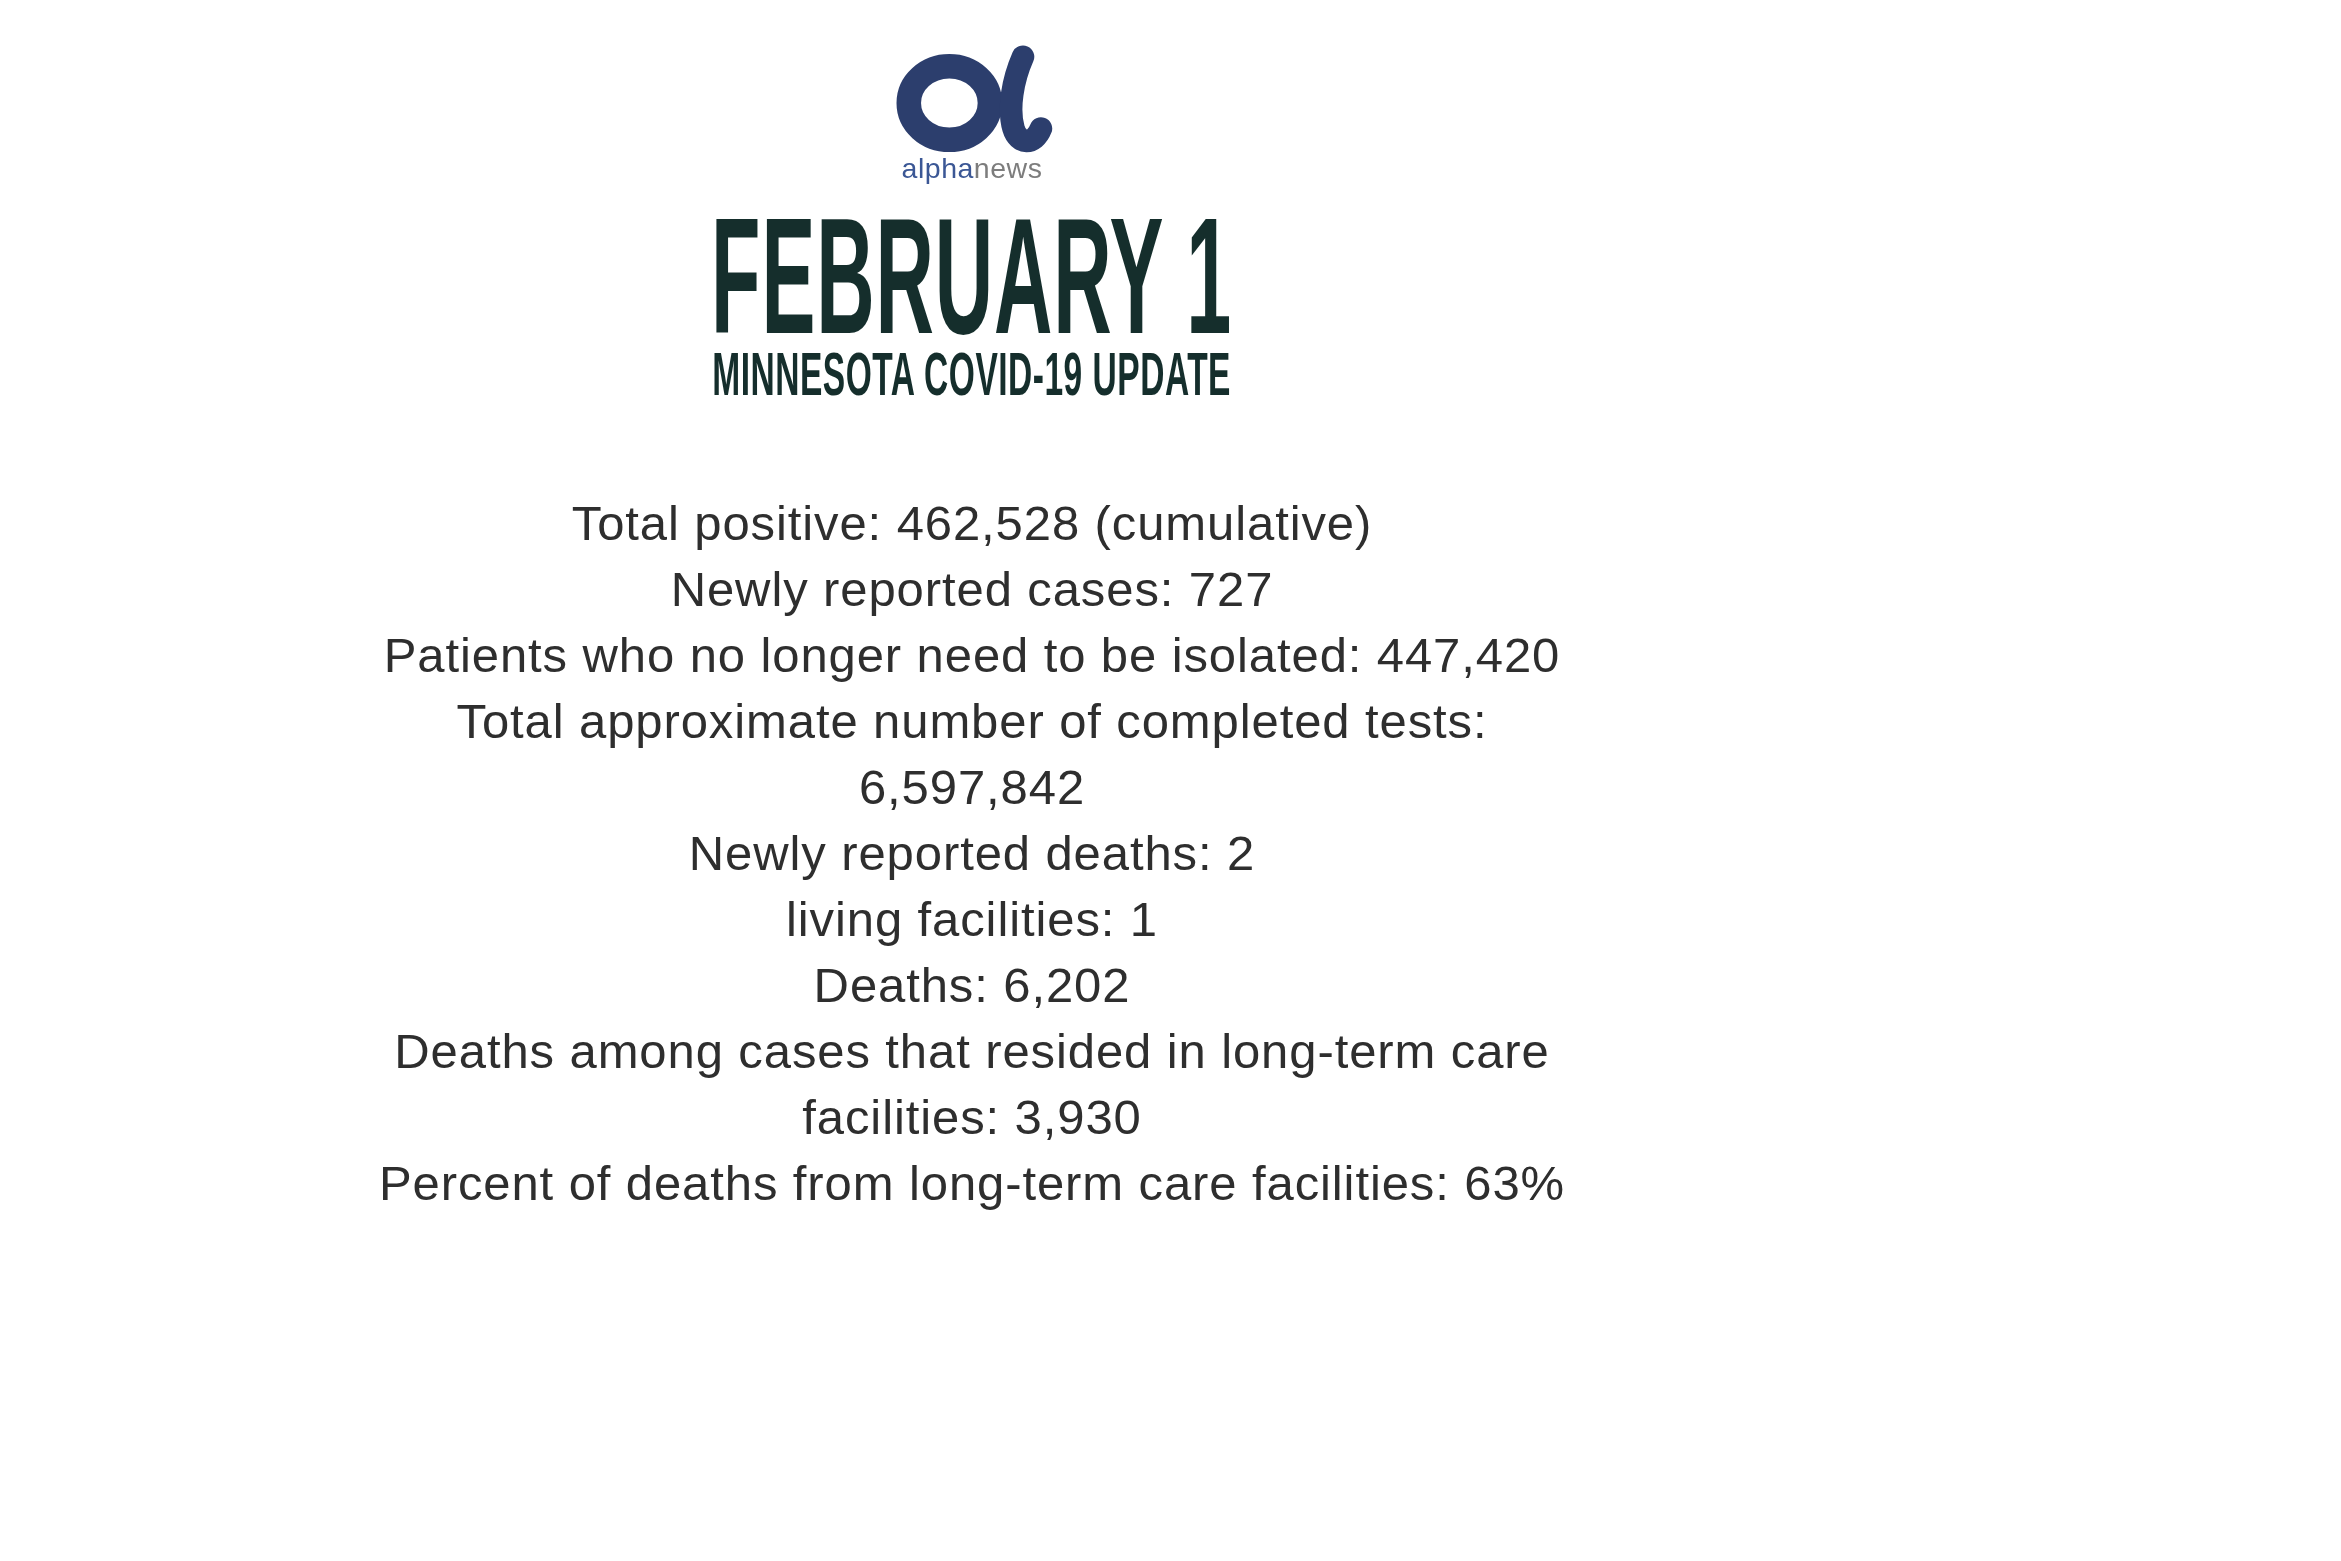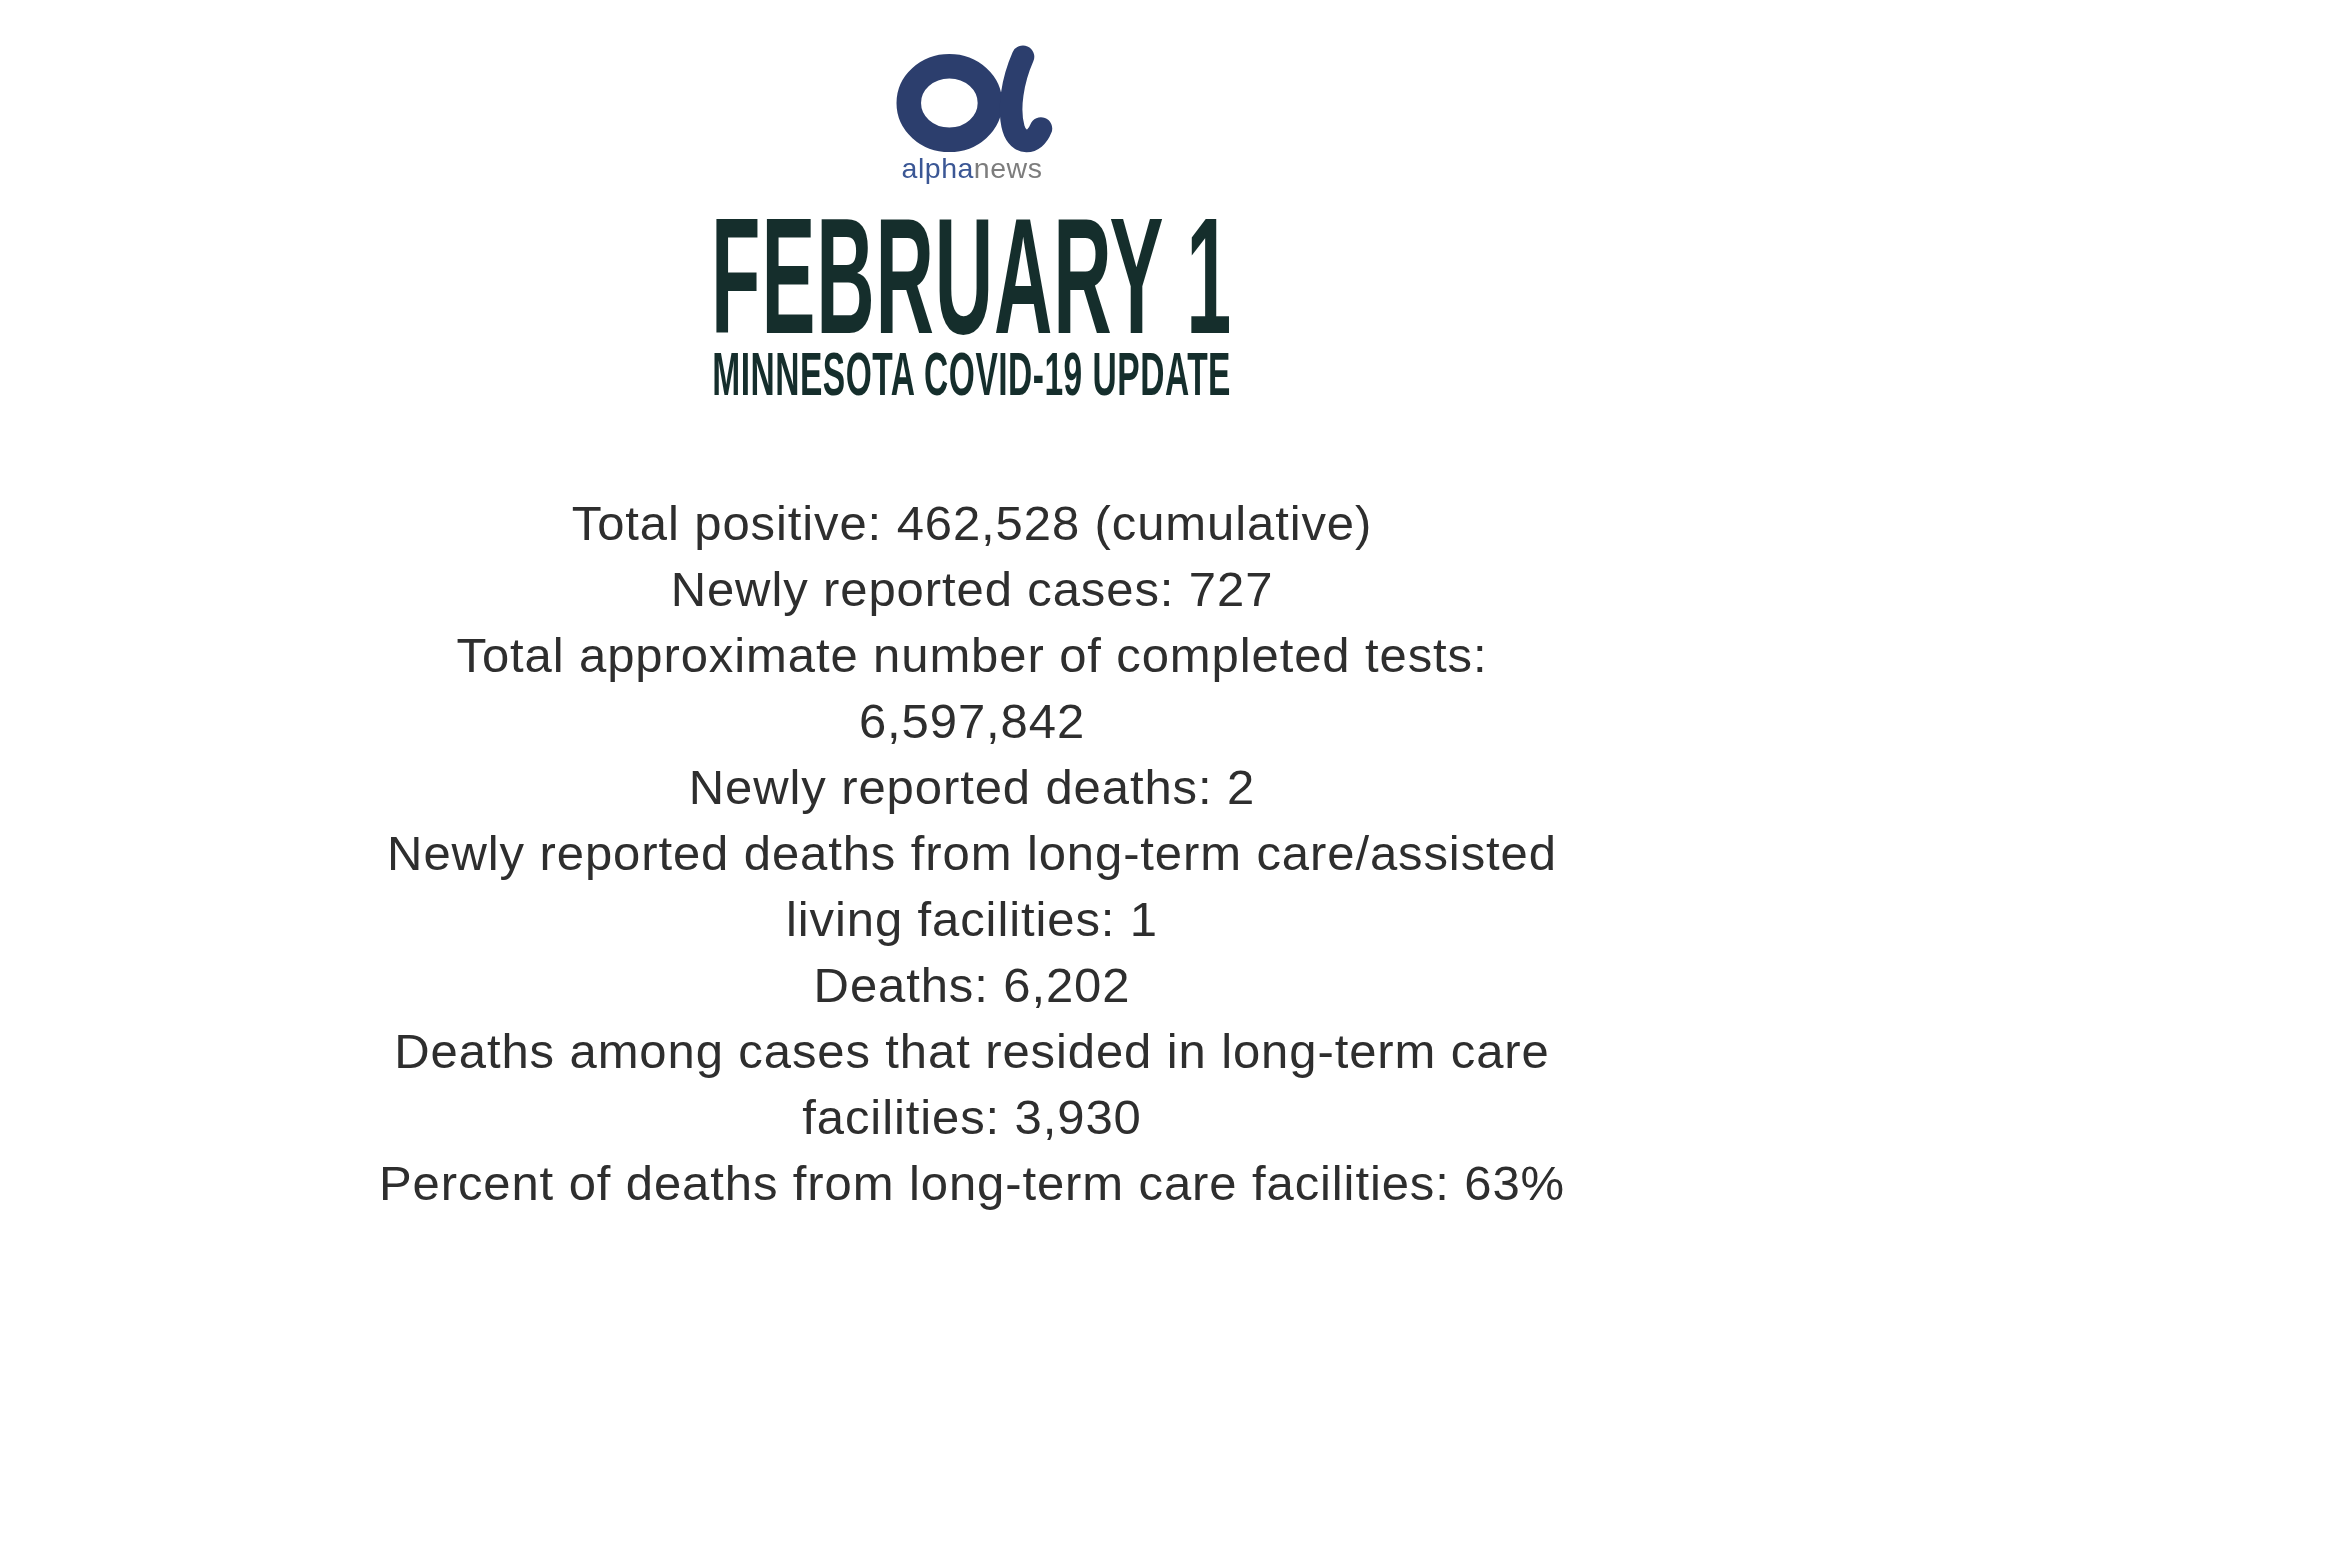--- a/index.html
+++ b/index.html
@@ -115,24 +115,24 @@
     <span class="title-inner">FEBRUARY 1</span>
   </div>
 
   <div class="subtitle-row">
     <span class="subtitle-inner">MINNESOTA COVID-19 UPDATE</span>
   </div>
 
   <div class="stats">
     <div class="stat-line">Total positive: 462,528 (cumulative)</div>
     <div class="stat-line">Newly reported cases: 727</div>
+    <div class="stat-line">Patients who no longer need to be isolated: 447,420</div>
     <div class="stat-line">Total approximate number of completed tests:</div>
     <div class="stat-line">6,597,842</div>
     <div class="stat-line">Newly reported deaths: 2</div>
-    <div class="stat-line">Newly reported deaths from long-term care/assisted</div>
     <div class="stat-line">living facilities: 1</div>
     <div class="stat-line">Deaths: 6,202</div>
     <div class="stat-line">Deaths among cases that resided in long-term care</div>
     <div class="stat-line">facilities: 3,930</div>
     <div class="stat-line">Percent of deaths from long-term care facilities: 63%</div>
   </div>
 
 </div>
 
 

